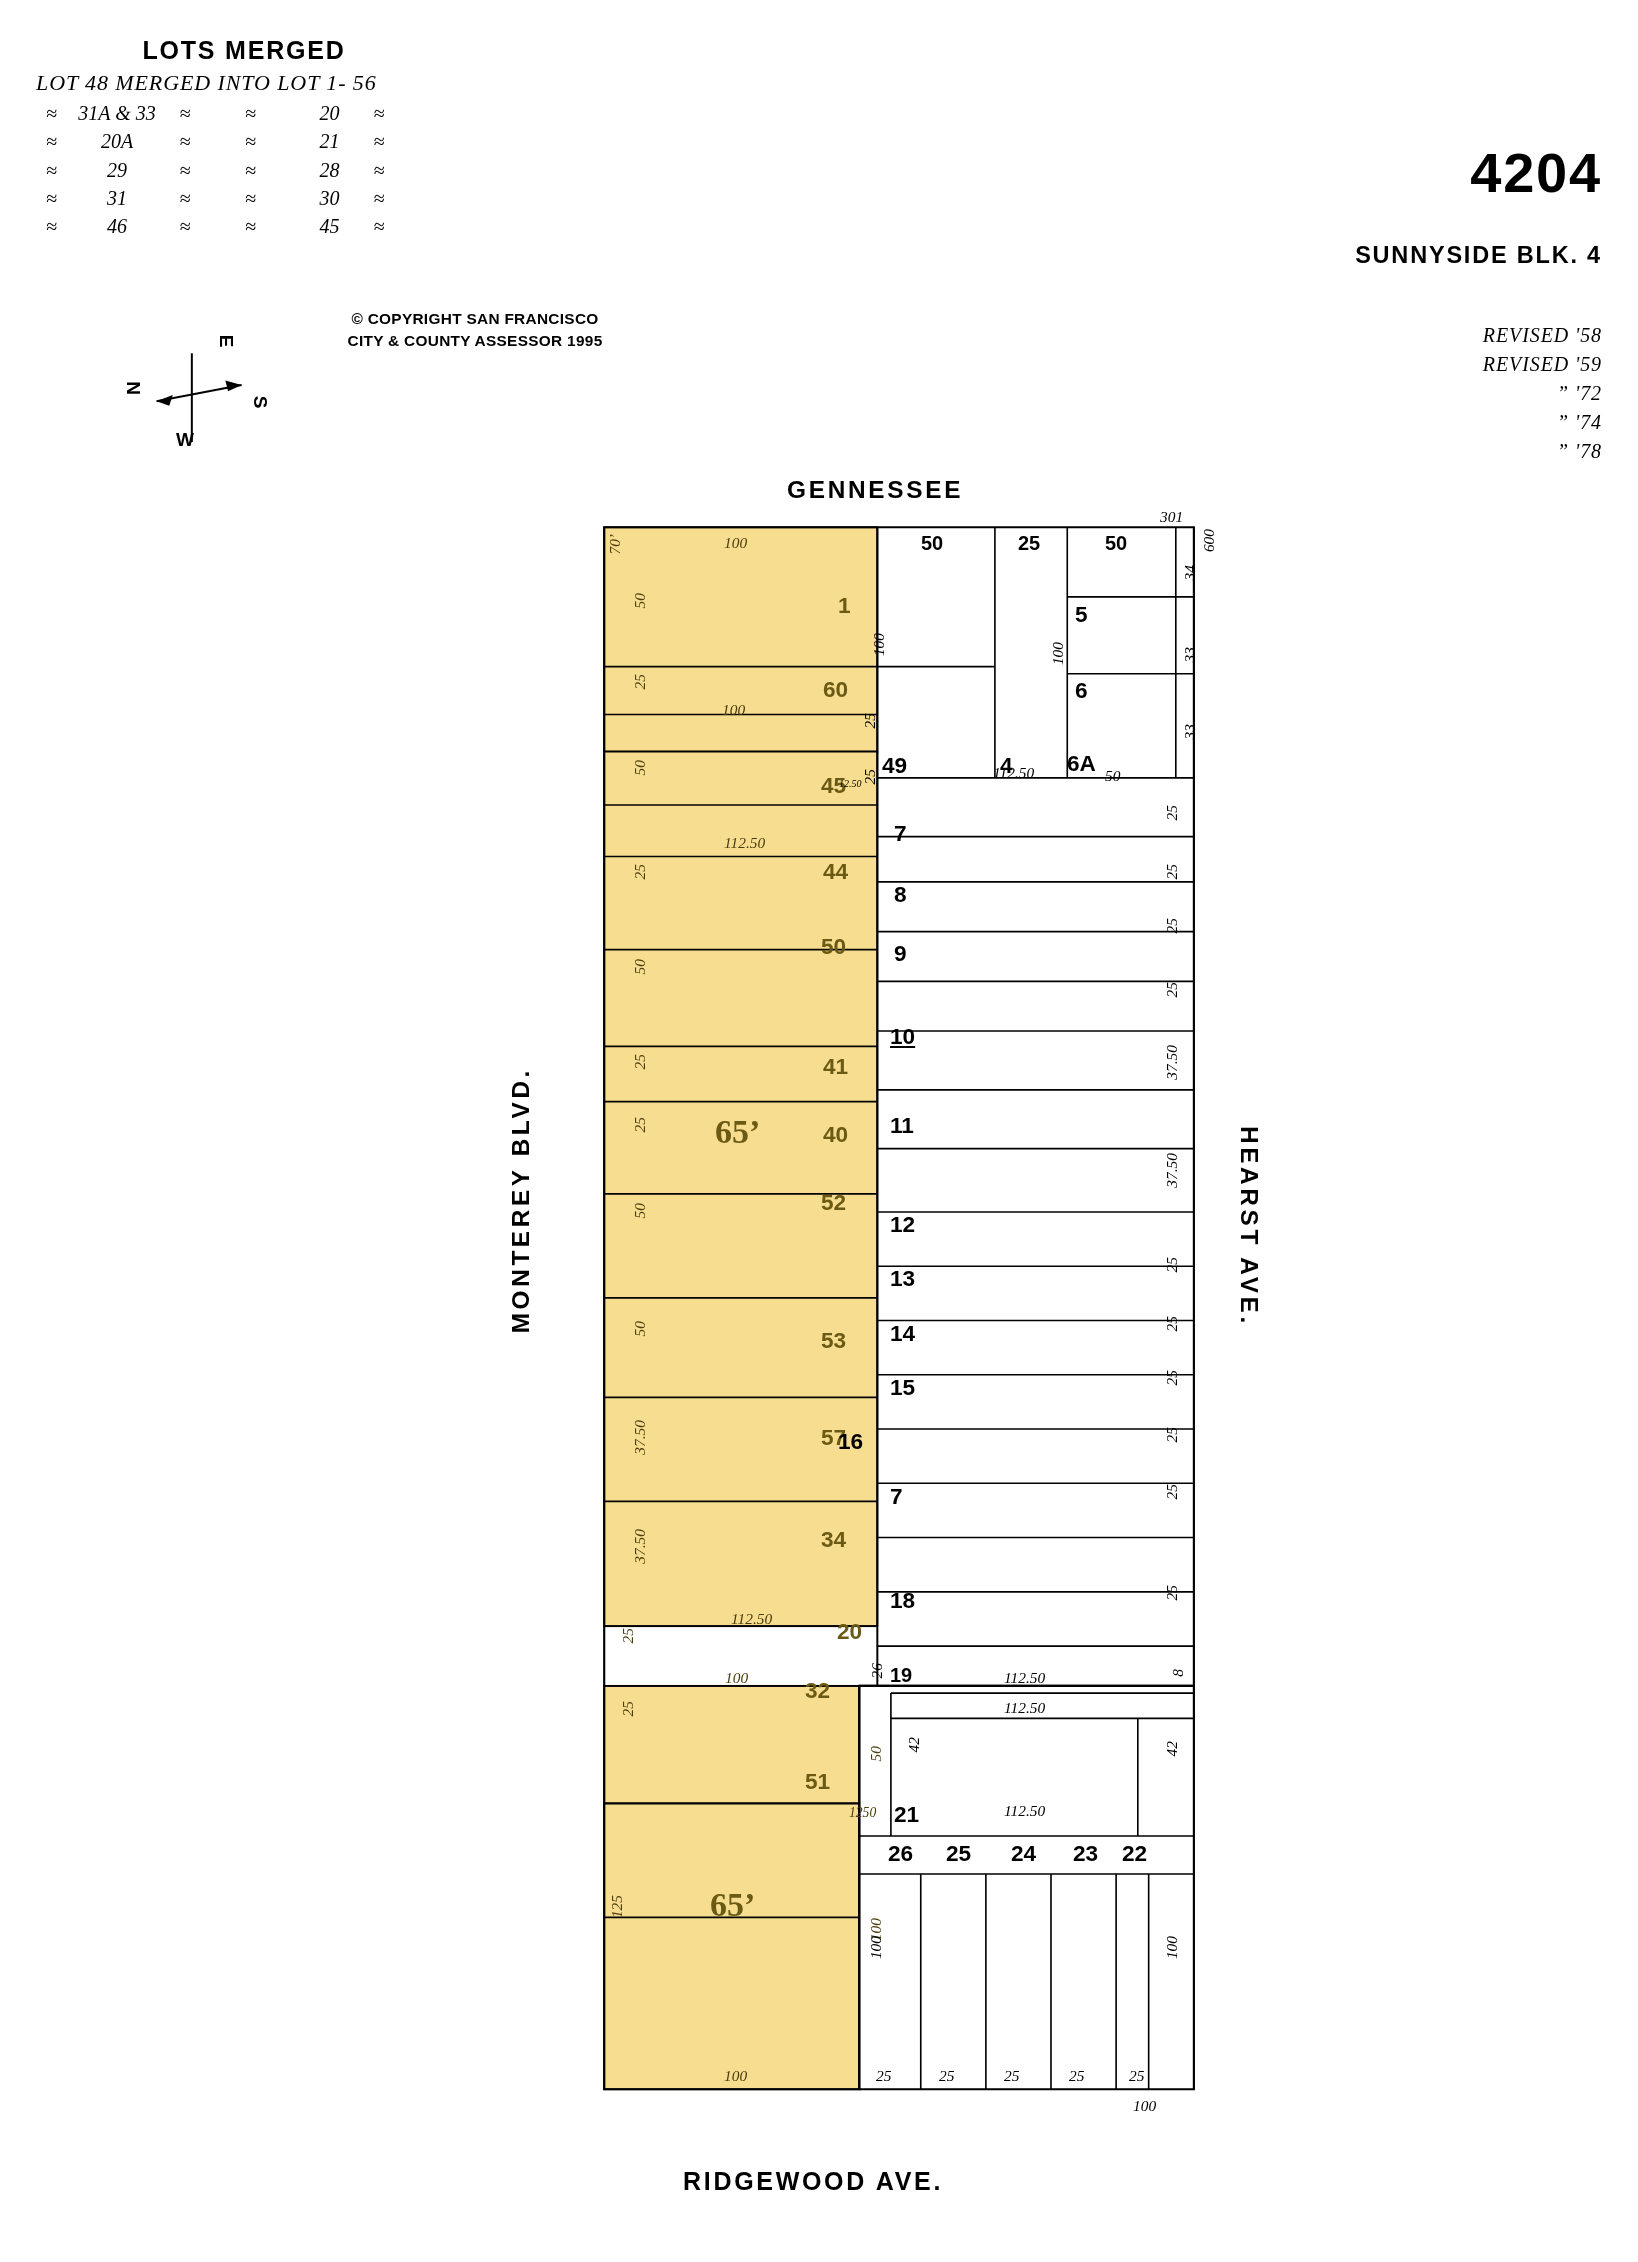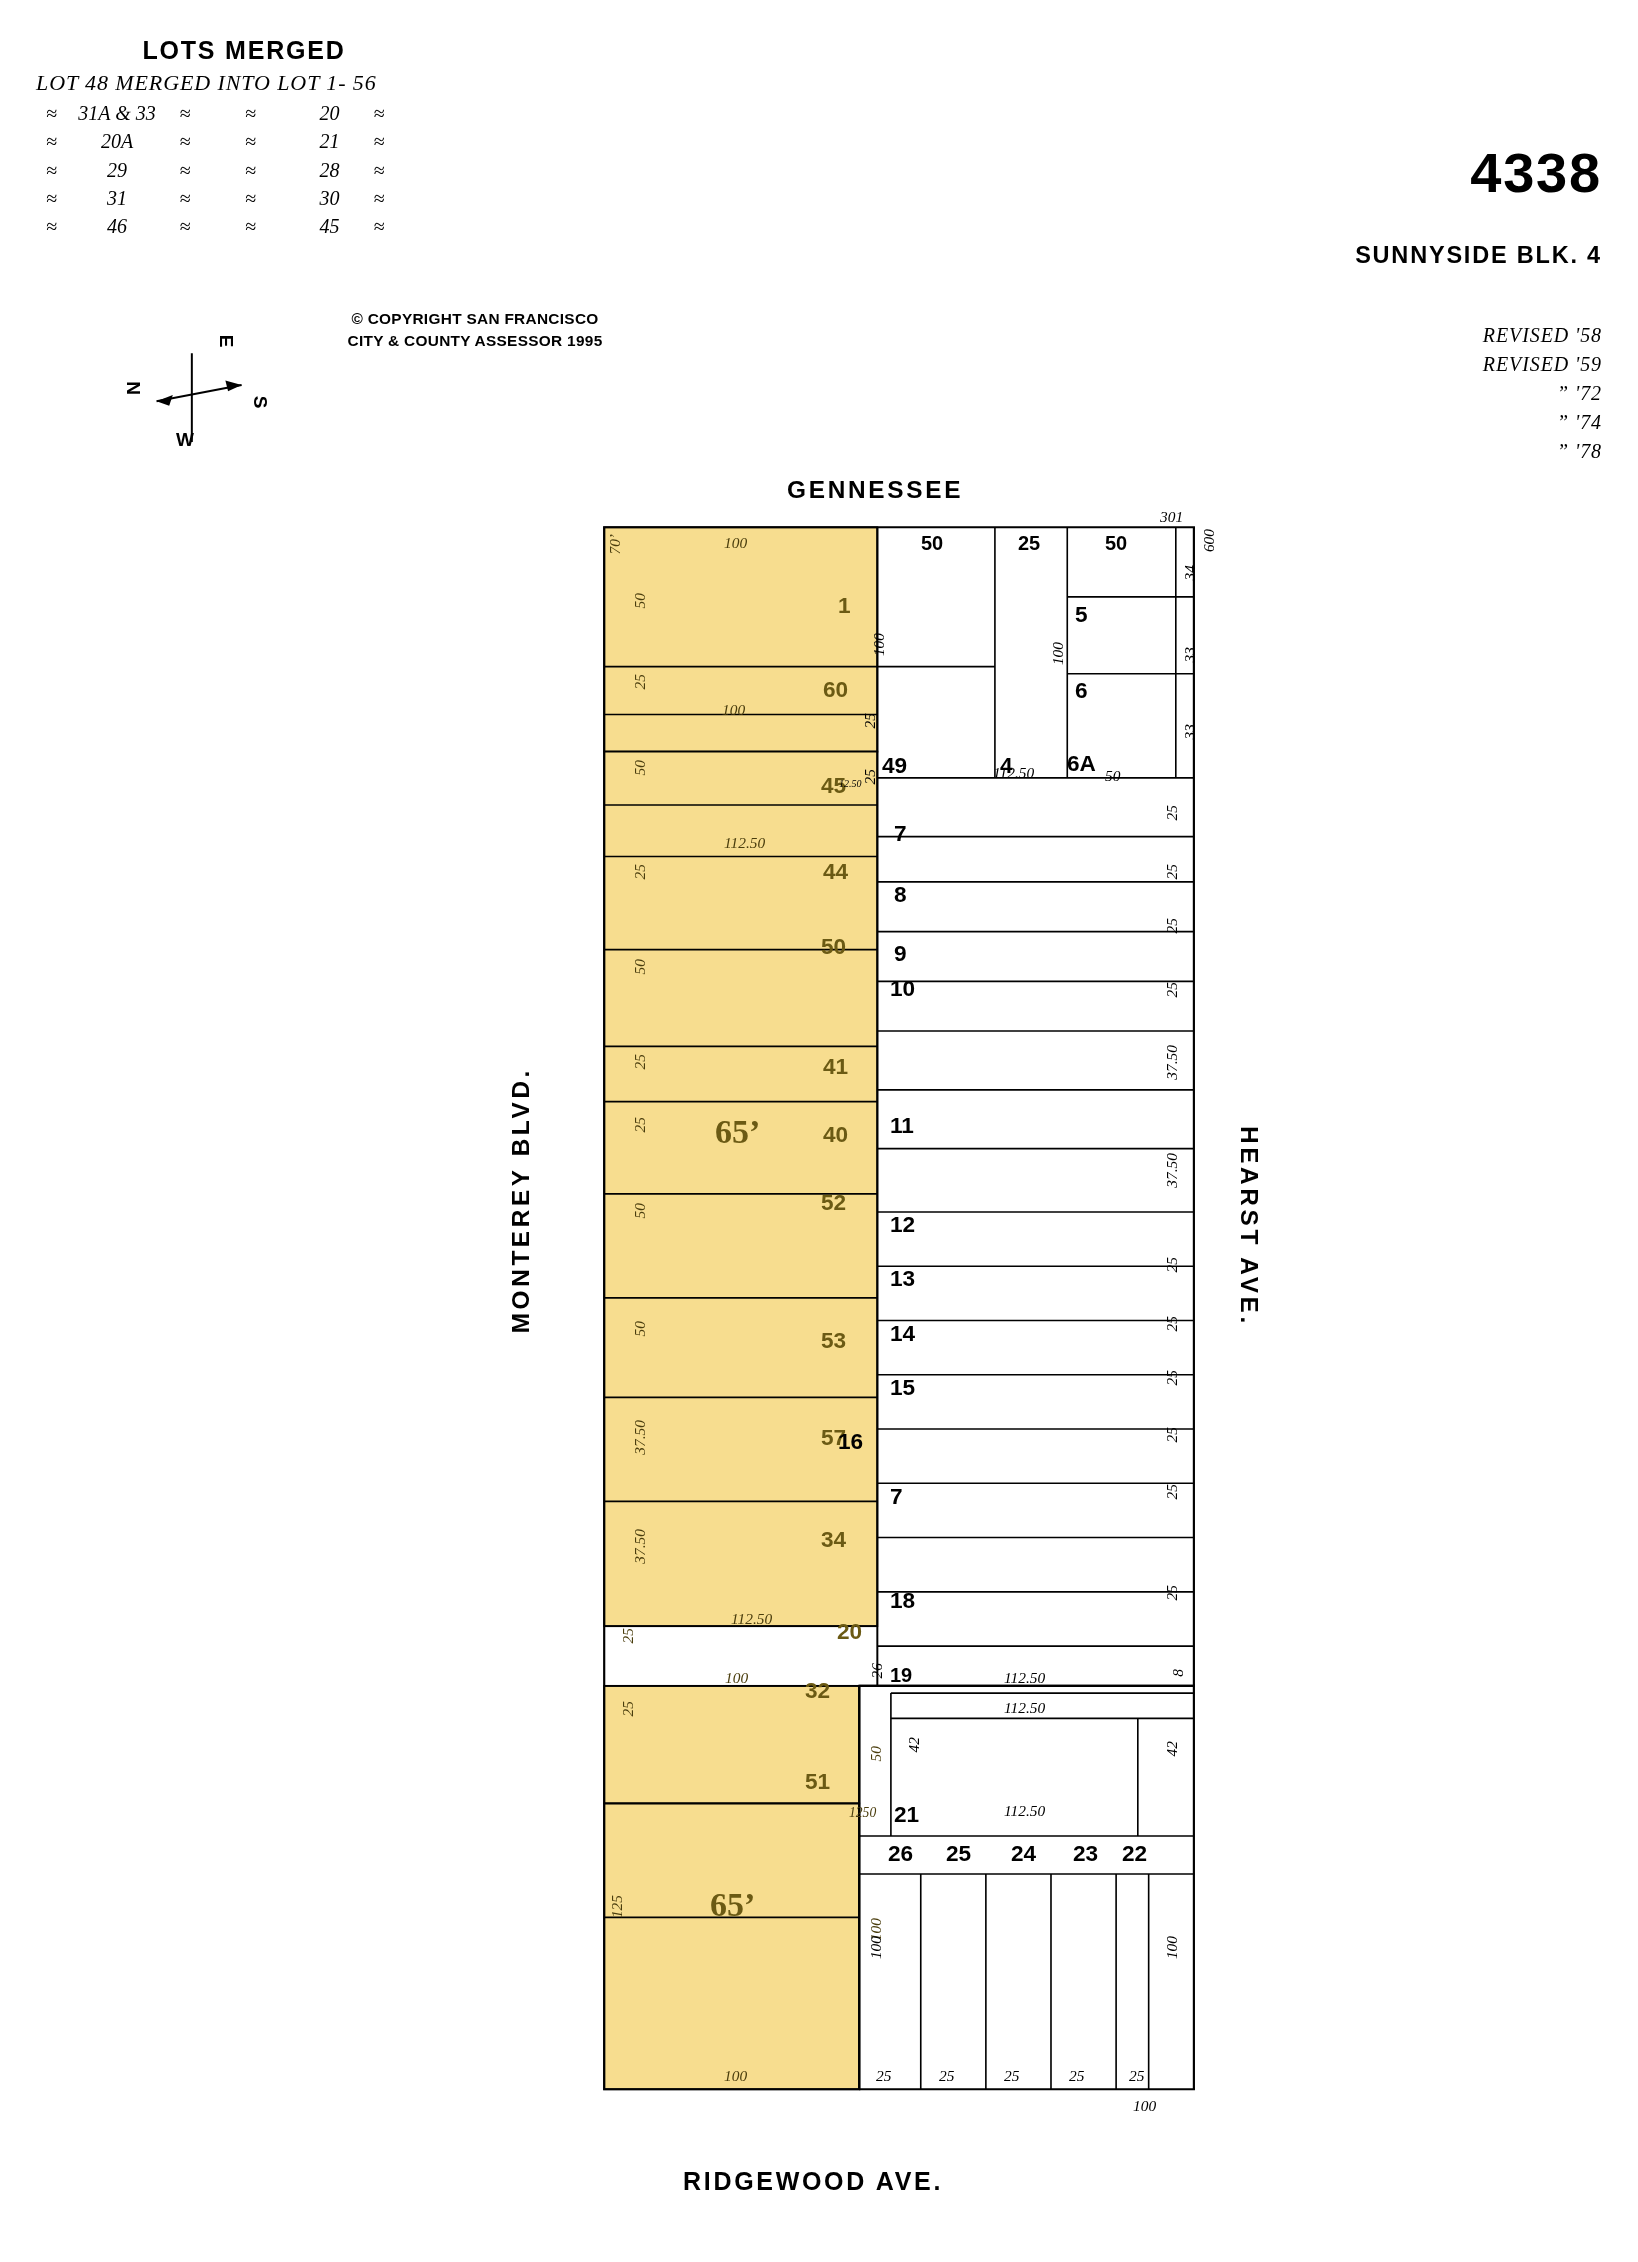--- a/index.html
+++ b/index.html
@@ -107,21 +107,21 @@
     <polygon points="58,73 76,66 72,78" fill="#000"></polygon>
     <polygon points="152,55 134,50 137,62" fill="#000"></polygon>
     <line x1="97" y1="20" x2="97" y2="118" stroke="#000" stroke-width="2.2"></line>
   </svg>
   <span class="lbl" style="left:116px;top:-5.4px;transform:rotate(90deg);">E</span>
   <span class="lbl" style="left:22px;top:42px;transform:rotate(90deg);">N</span>
   <span class="lbl" style="left:150px;top:56px;transform:rotate(90deg);">S</span>
   <span class="lbl" style="left:72px;top:94px;">W</span>
 </div>
 
-<div id="sheet-no" class="abs">4338</div>
+<div id="sheet-no" class="abs">4204</div>
 <div id="blk" class="abs">SUNNYSIDE BLK. 4</div>
 <div id="revisions" class="abs">
   <div>REVISED '58</div>
   <div>REVISED '59</div>
   <div>”       '72</div>
   <div>”       '74</div>
   <div>”       '78</div>
 </div>
 
 <div id="st-gennessee" class="abs">GENNESSEE</div>
@@ -241,21 +241,21 @@
 <div class="lotnum w" style="left:1018px;top:532px;font-size:20px;">25</div>
 <div class="lotnum w" style="left:1105px;top:532px;font-size:20px;">50</div>
 <div class="lotnum w" style="left:1075px;top:602px;">5</div>
 <div class="lotnum w" style="left:1075px;top:678px;">6</div>
 <div class="lotnum w" style="left:882px;top:753px;">49</div>
 <div class="lotnum w" style="left:1000px;top:753px;">4</div>
 <div class="lotnum w" style="left:1067px;top:751px;"><span>6A</span></div>
 <div class="lotnum w" style="left:894px;top:821px;">7</div>
 <div class="lotnum w" style="left:894px;top:882px;">8</div>
 <div class="lotnum w" style="left:894px;top:941px;">9</div>
-<div class="lotnum w" style="left:890px;top:976px;">10</div>
+<div class="lotnum w" style="left:890px;top:1024px;text-decoration:underline;">10</div>
 <div class="lotnum w" style="left:890px;top:1113px;">11</div>
 <div class="lotnum w" style="left:890px;top:1212px;">12</div>
 <div class="lotnum w" style="left:890px;top:1266px;">13</div>
 <div class="lotnum w" style="left:890px;top:1321px;">14</div>
 <div class="lotnum w" style="left:890px;top:1375px;">15</div>
 <div class="lotnum w" style="left:838px;top:1429px;">16</div>
 <div class="lotnum w" style="left:890px;top:1484px;">7</div>
 <div class="lotnum w" style="left:890px;top:1588px;">18</div>
 <div class="lotnum w" style="left:890px;top:1664px;font-size:20px;">19</div>
 <div class="lotnum w" style="left:894px;top:1802px;">21</div>

